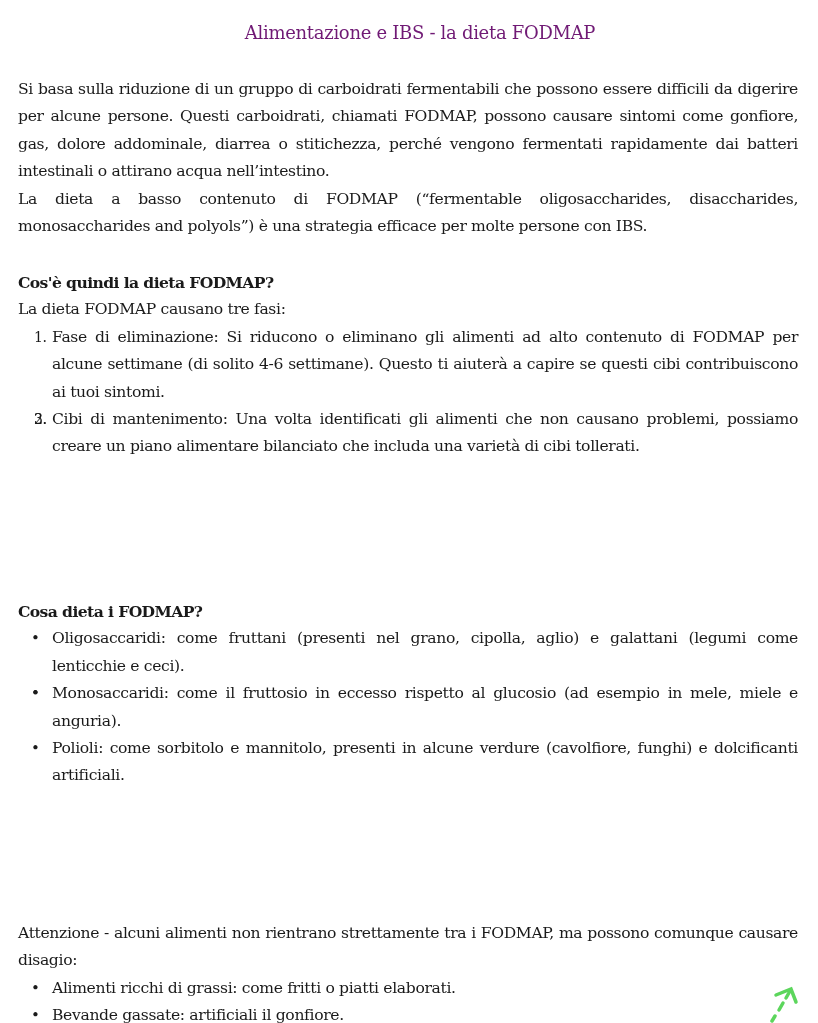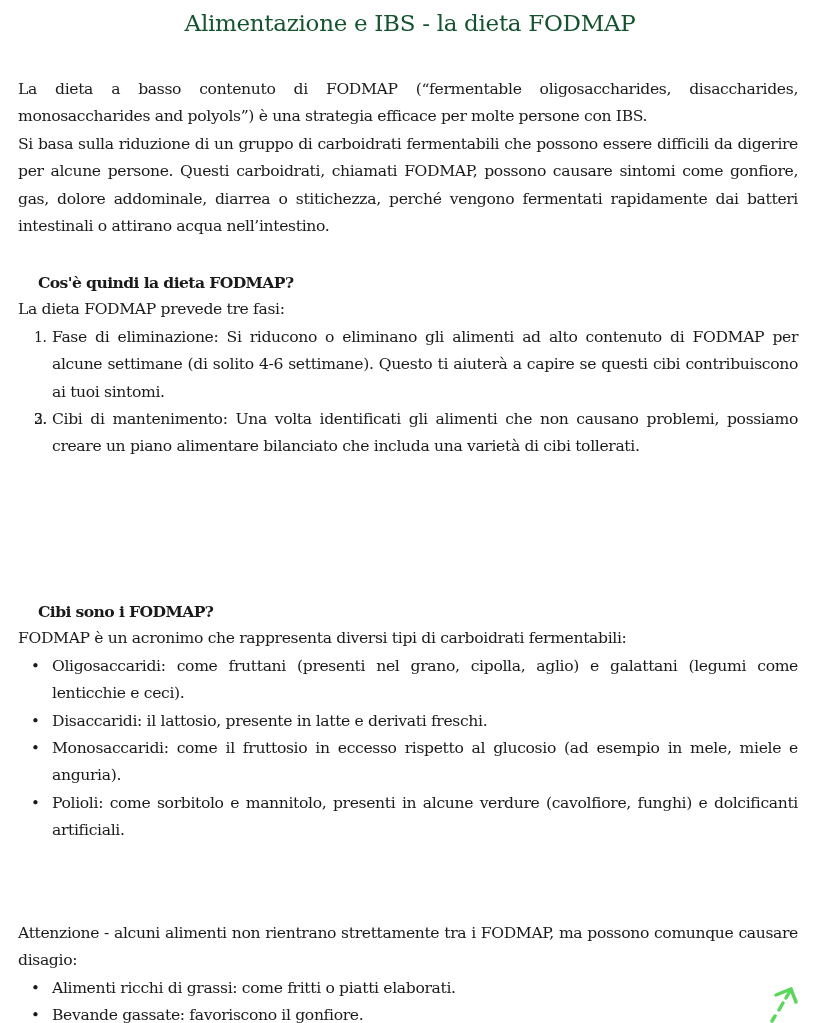--- a/index.html
+++ b/index.html
@@ -3,70 +3,69 @@
   <meta charset="utf-8">
   <style>
     html, body { margin: 0; padding: 0; background: #ffffff; }
     body {
       width: 818px; height: 1023px; overflow: hidden; position: relative;
       font-family: "DejaVu Serif", "Liberation Serif", serif;
       color: #1a1a1a;
     }
     .page { position: absolute; left: 18px; top: 0; width: 780px; }
     h1 {
-      margin: 2px; position: absolute; top: 4px; left: 0; width: 780px;
-      text-align: center; font-weight: normal; font-size: 23px; line-height: 34px;
-      font-family: "DejaVu Serif", serif; letter-spacing: -0.3px; color: #14532d;
+      margin: 12px; position: absolute; top: 4px; left: 0; width: 780px;
+      text-align: center; font-weight: normal; font-size: 18px; line-height: 34px;
+      font-family: "DejaVu Serif", serif; letter-spacing: -0.3px; color: #701a75;
     }
     .block { position: absolute; left: 0; width: 780px; font-size: 15.6px; line-height: 27.4px; letter-spacing: -0.35px; }
     p { margin: 0; text-align: justify; }
-    .h2 { font-weight: bold; letter-spacing: -0.6px; font-size: 15.6px; margin-left: 20px; }
+    .h2 { font-weight: bold; letter-spacing: -0.6px; font-size: 15.6px; }
     ol, ul { margin: 0; padding: 0; list-style: none; }
     li { position: relative; padding-left: 34px; text-align: justify; }
     ol li .num { position: absolute; left: 16px; top: 0; font-size: 14px; }
     ul li .bullet { position: absolute; left: 13px; top: 0; font-size: 15px; }
     .arrow { position: absolute; left: 764px; top: 980px; width: 40px; height: 43px; }
   </style>
 </head>
 <body>
 
 <div class="page">
   <h1>Alimentazione e IBS - la dieta FODMAP</h1>
 
   <div class="block" style="top:76px;">
+    <p>Si basa sulla riduzione di un gruppo di carboidrati fermentabili che possono essere difficili da digerire per alcune persone. Questi carboidrati, chiamati FODMAP, possono causare sintomi come gonfiore, gas, dolore addominale, diarrea o stitichezza, perché vengono fermentati rapidamente dai batteri intestinali o attirano acqua nell’intestino.</p>
     <p>La dieta a basso contenuto di FODMAP (“fermentable oligosaccharides, disaccharides, monosaccharides and polyols”) è una strategia efficace per molte persone con IBS.</p>
-    <p>Si basa sulla riduzione di un gruppo di carboidrati fermentabili che possono essere difficili da digerire per alcune persone. Questi carboidrati, chiamati FODMAP, possono causare sintomi come gonfiore, gas, dolore addominale, diarrea o stitichezza, perché vengono fermentati rapidamente dai batteri intestinali o attirano acqua nell’intestino.</p>
   </div>
 
   <div class="block" style="top:269px;">
     <div class="h2">Cos'è quindi la dieta FODMAP?</div>
-    <p>La dieta FODMAP prevede tre fasi:</p>
+    <p>La dieta FODMAP causano tre fasi:</p>
     <ol>
       <li><span class="num">1.</span><span>Fase di eliminazione: Si riducono o eliminano gli alimenti ad alto contenuto di FODMAP per alcune settimane (di solito 4-6 settimane). Questo ti aiuterà a capire se questi cibi contribuiscono ai tuoi sintomi.</span></li>
       <li><span class="num">2.</span></li>
       <li><span class="num">3.</span><span>Cibi di mantenimento: Una volta identificati gli alimenti che non causano problemi, possiamo creare un piano alimentare bilanciato che includa una varietà di cibi tollerati.</span></li>
     </ol>
   </div>
 
   <div class="block" style="top:598px;">
-    <div class="h2">Cibi sono i FODMAP?</div>
-    <p>FODMAP è un acronimo che rappresenta diversi tipi di carboidrati fermentabili:</p>
+    <div class="h2">Cosa dieta i FODMAP?</div>
     <ul>
       <li><span class="bullet">•</span><span>Oligosaccaridi: come fruttani (presenti nel grano, cipolla, aglio) e galattani (legumi come lenticchie e ceci).</span></li>
-      <li><span class="bullet">•</span><span>Disaccaridi: il lattosio, presente in latte e derivati freschi.</span></li>
+      <li><span class="bullet">•</span></li>
       <li><span class="bullet">•</span><span>Monosaccaridi: come il fruttosio in eccesso rispetto al glucosio (ad esempio in mele, miele e anguria).</span></li>
       <li><span class="bullet">•</span><span>Polioli: come sorbitolo e mannitolo, presenti in alcune verdure (cavolfiore, funghi) e dolcificanti artificiali.</span></li>
     </ul>
   </div>
 
   <div class="block" style="top:872px;margin-top:48px;">
     <p>Attenzione - alcuni alimenti non rientrano strettamente tra i FODMAP, ma possono comunque causare disagio:</p>
     <ul>
       <li><span class="bullet">•</span><span>Alimenti ricchi di grassi: come fritti o piatti elaborati.</span></li>
-      <li><span class="bullet">•</span><span>Bevande gassate: favoriscono il gonfiore.</span></li>
+      <li><span class="bullet">•</span><span>Bevande gassate: artificiali il gonfiore.</span></li>
       <li><span class="bullet">•</span><span>Cibi molto speziati: possono irritare l'intestino.</span></li>
     </ul>
   </div>
 </div>
 
 <svg class="arrow" viewBox="0 0 40 43">
   <g id="arrow-g" fill="none" stroke-width="3.5" stroke-linecap="round" stroke="#5cd65c">
     <path d="M8 41 L11 36"></path>
     <path d="M15 30 L19 23"></path>
     <path d="M22 18 L26 11"></path>

